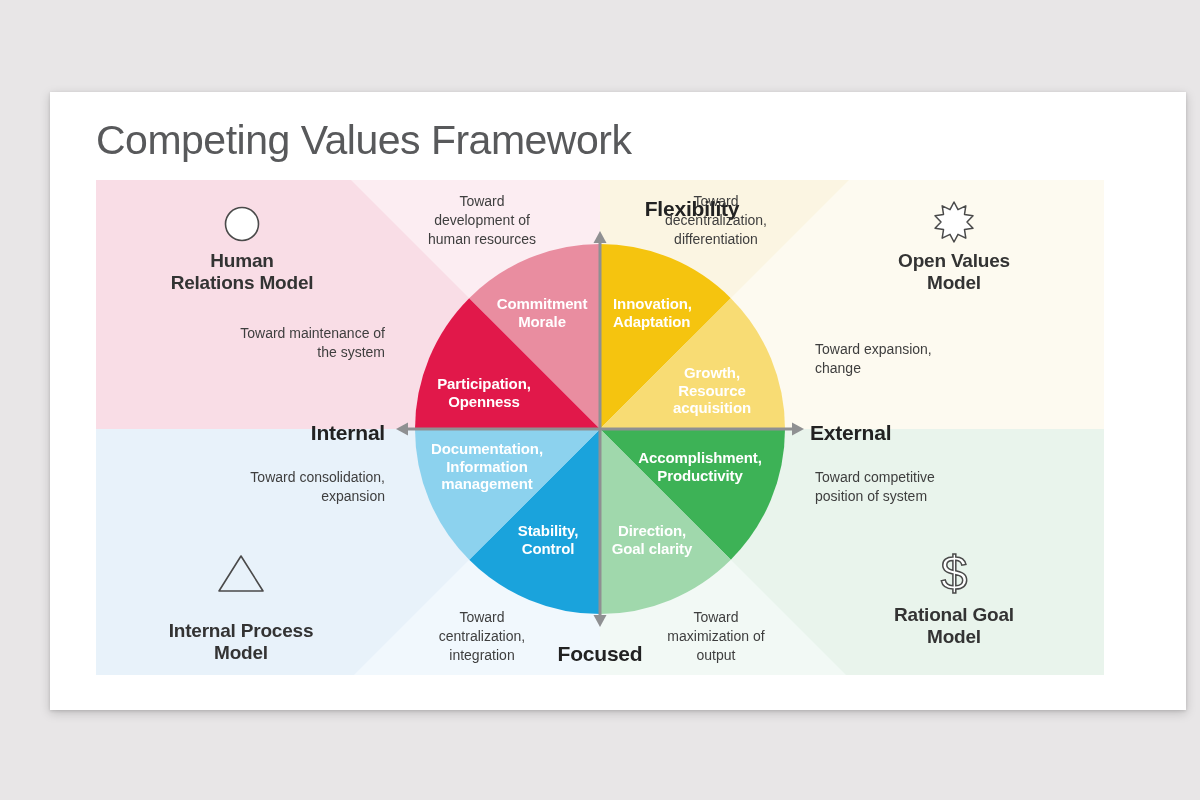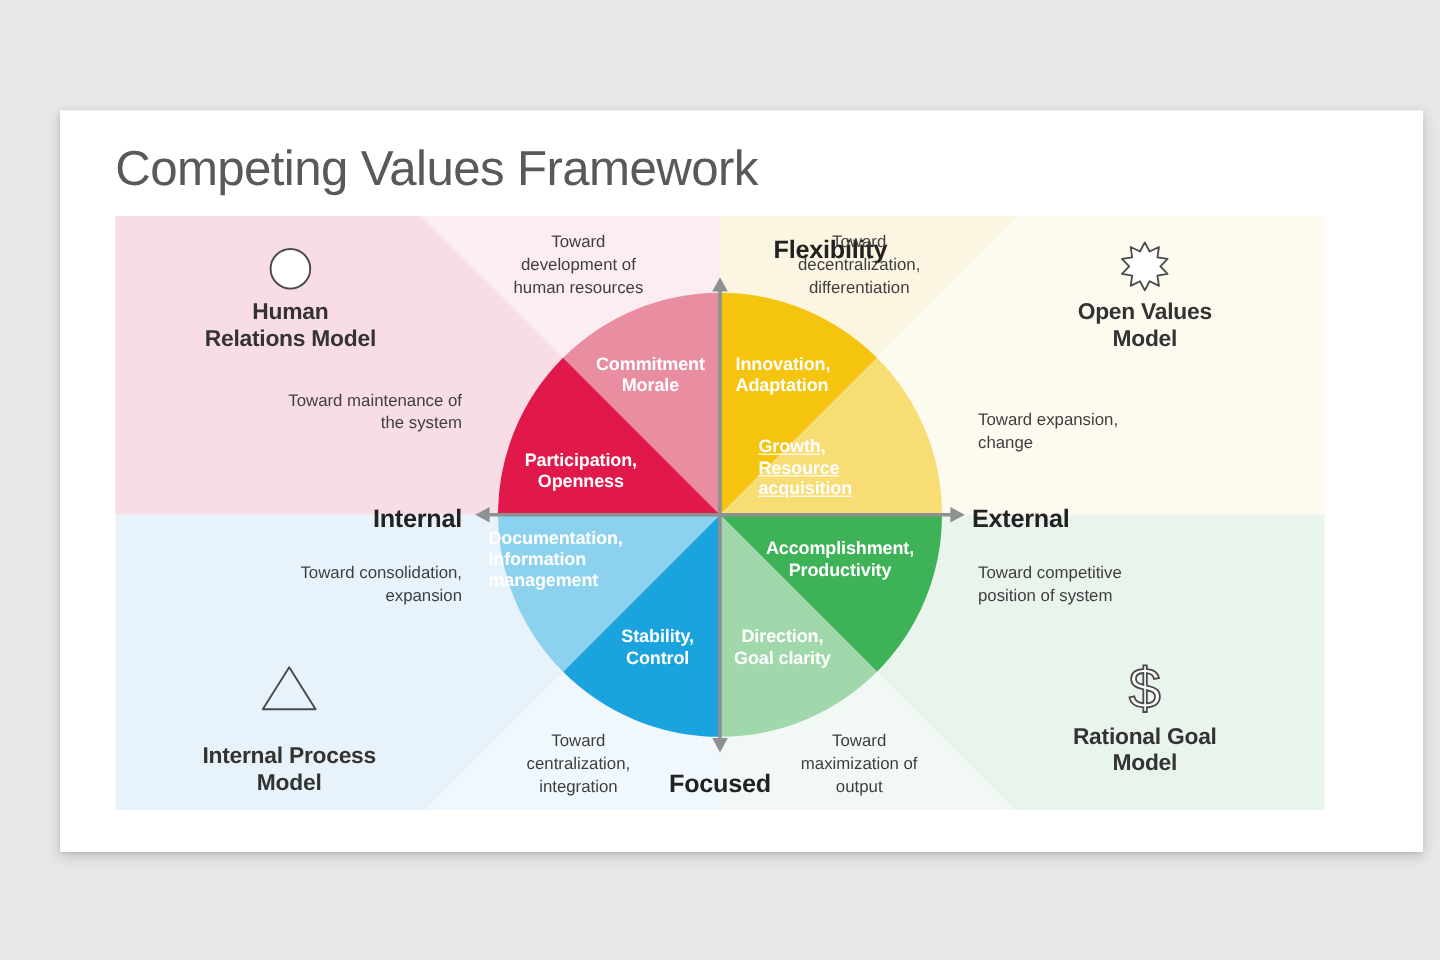--- a/index.html
+++ b/index.html
@@ -110,24 +110,24 @@
 Model</div>
     <div class="lbl" style="left:719px;top:288px;width:200px;">Toward competitive
 position of system</div>
 
     <div class="wedge-lbl center" style="left:371px;top:115px;width:150px;text-align:center;">Commitment
 Morale</div>
     <div class="wedge-lbl" style="left:517px;top:115px;width:150px;">Innovation,
 Adaptation</div>
     <div class="wedge-lbl" style="left:308px;top:195px;width:160px;text-align:center;">Participation,
 Openness</div>
-    <div class="wedge-lbl" style="left:536px;top:184px;width:160px;text-align:left;text-decoration:underline;">Growth,
+    <div class="wedge-lbl" style="left:536px;top:184px;width:160px;text-align:center;">Growth,
 Resource
 acquisition</div>
-    <div class="wedge-lbl" style="left:311px;top:260px;width:160px;text-align:left;">Documentation,
+    <div class="wedge-lbl" style="left:311px;top:260px;width:160px;text-align:center;">Documentation,
 Information
 management</div>
     <div class="wedge-lbl" style="left:514px;top:269px;width:180px;text-align:center;">Accomplishment,
 Productivity</div>
     <div class="wedge-lbl" style="left:377px;top:342px;width:150px;text-align:center;">Stability,
 Control</div>
     <div class="wedge-lbl" style="left:476px;top:342px;width:160px;text-align:center;">Direction,
 Goal clarity</div>
   </div>
 </div>

